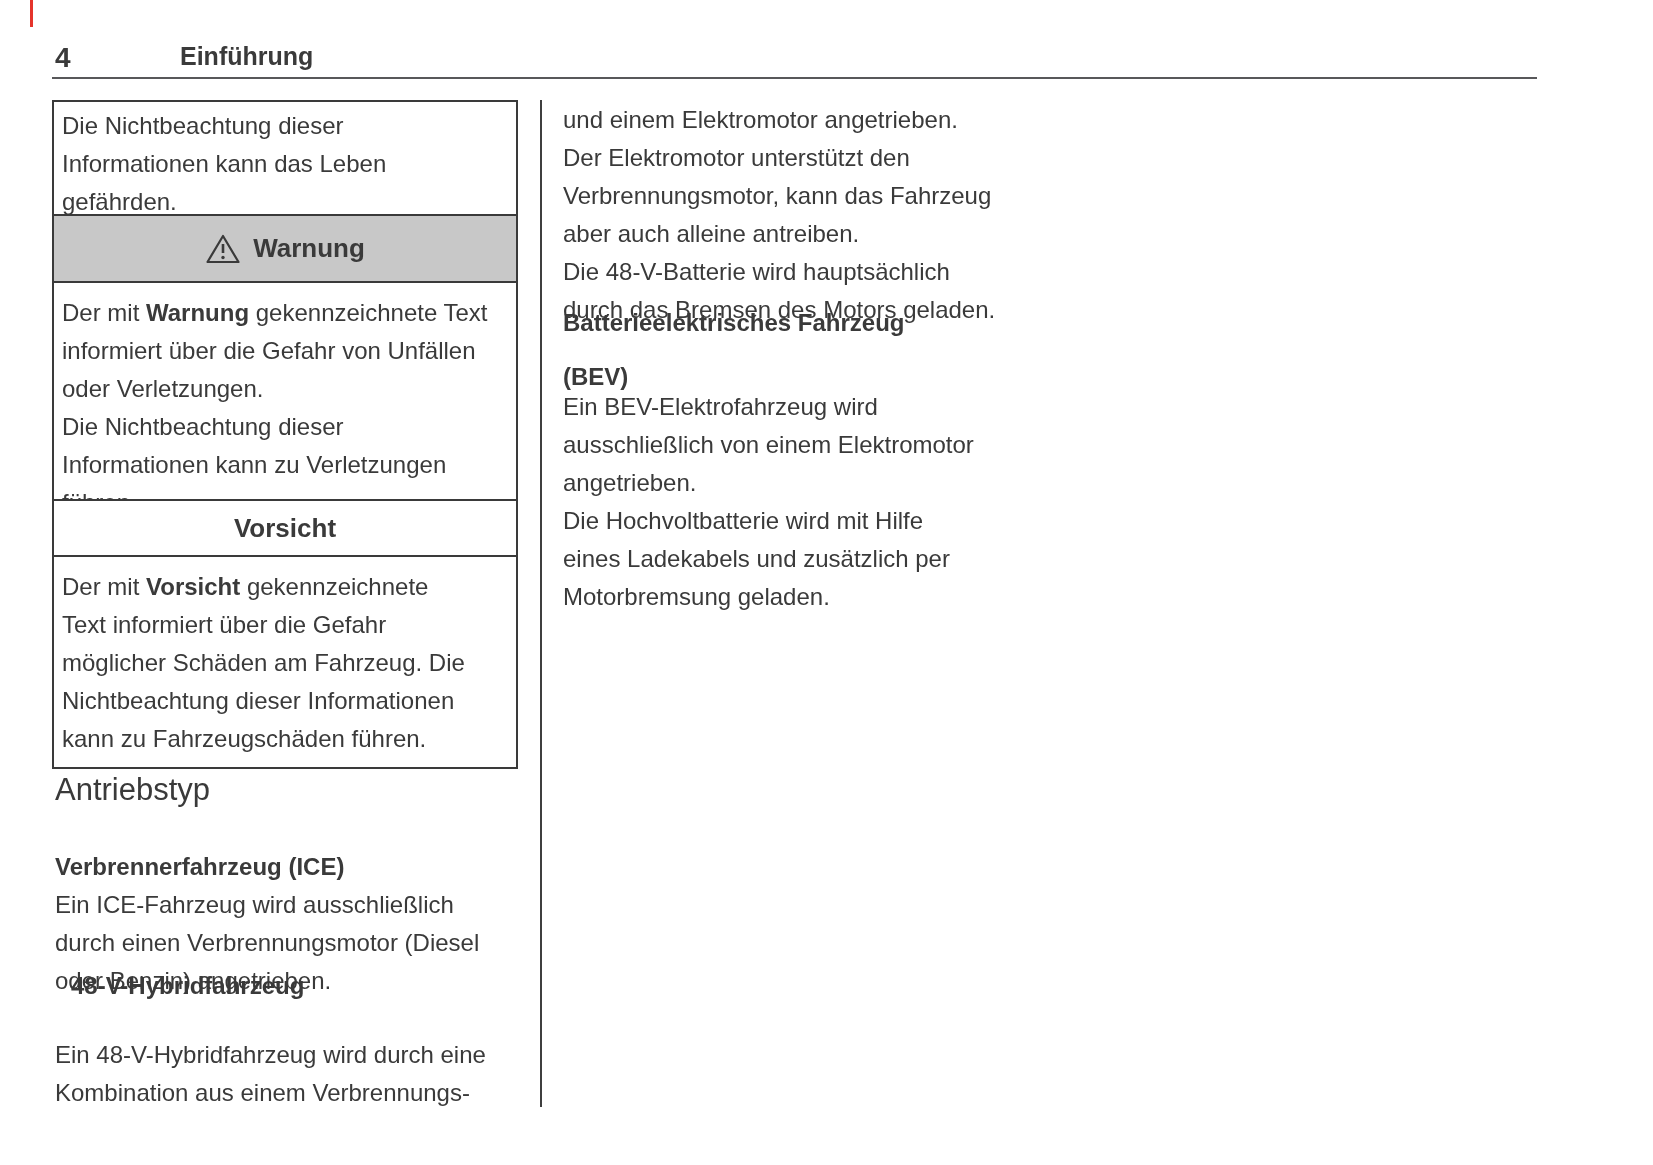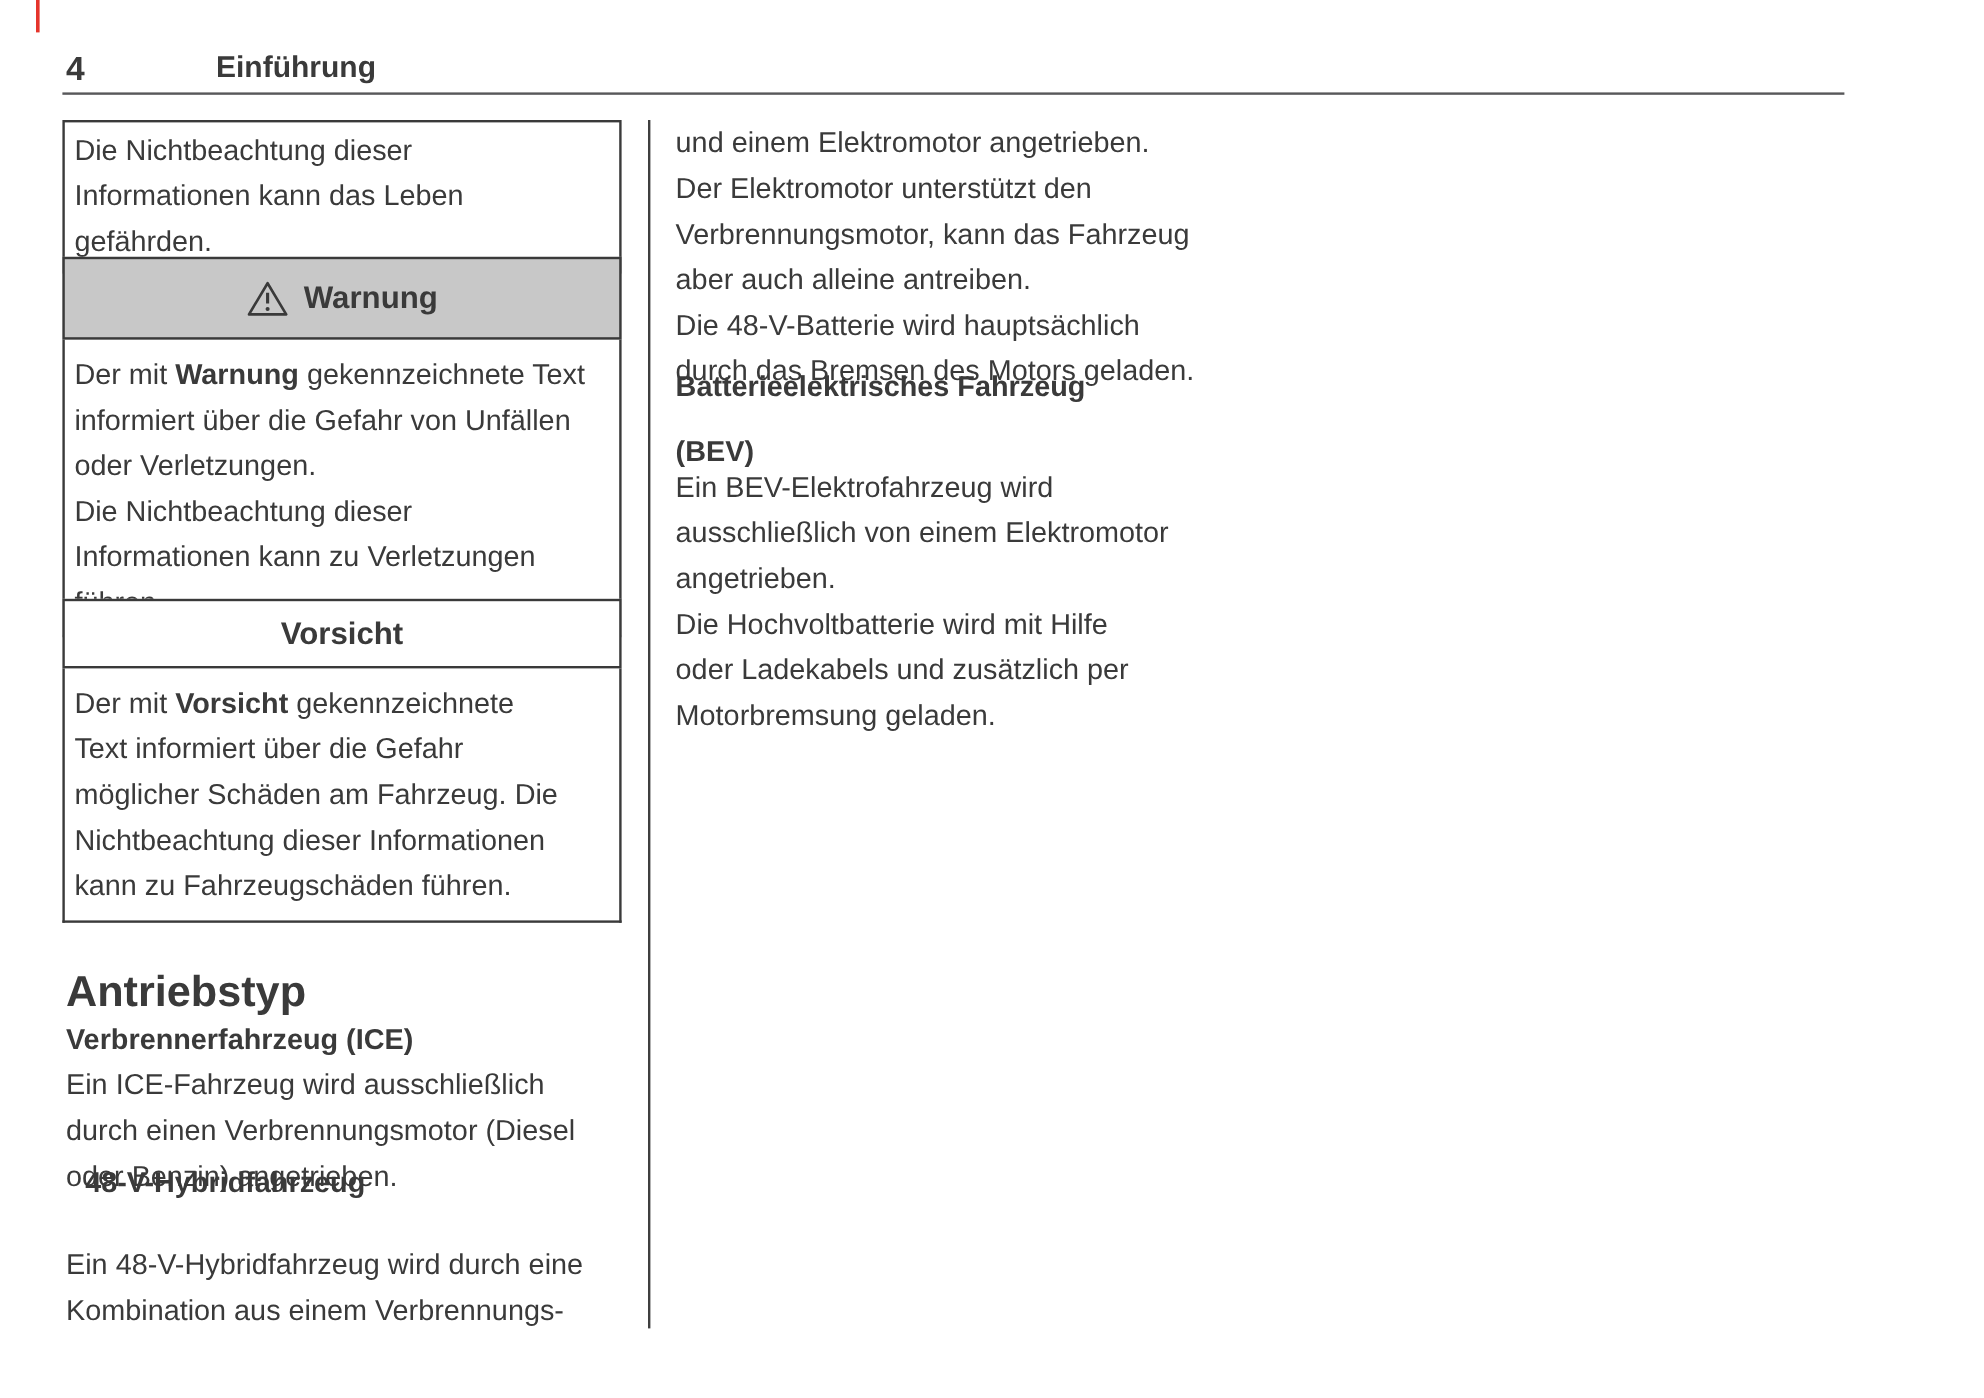--- a/index.html
+++ b/index.html
@@ -35,21 +35,21 @@
   .alert-header.plain{background:#ffffff;}
   .alert-body{
     box-sizing:border-box;border:2px solid #3a3a3a;border-top:none;
     padding:11px 24px 7px 8px;
   }
   .warn-hdr{height:69px;}
   .caution-hdr{height:58px;}
   .caution-body{padding-bottom:9px;}
 
   
-  .h1{font-size:36px;font-weight:bold;line-height:44px;margin-top:36px;}
+  .h1{font-size:31px;font-weight:normal;line-height:44px;}
   .h2{font-size:24px;font-weight:bold;line-height:54px;}
 
   
   .lc{left:55px;width:480px;}
   .rc{left:563px;width:460px;}
 
   .warning-icon-svg{display:block;}
   b{font-weight:bold;}
 </style>
 </head>
@@ -119,14 +119,14 @@
 Die 48-V-Batterie wird hauptsächlich
 durch das Bremsen des Motors geladen.</div>
 
 <div class="abs rc h2 pre" style="top:296px;">Batterieelektrisches Fahrzeug
 (BEV)</div>
 
 <div class="abs rc body-text pre" style="top:388px;">Ein BEV-Elektrofahrzeug wird
 ausschließlich von einem Elektromotor
 angetrieben.
 Die Hochvoltbatterie wird mit Hilfe
-oder Ladekabels und zusätzlich per
+eines Ladekabels und zusätzlich per
 Motorbremsung geladen.</div>
 
 </body></html>

